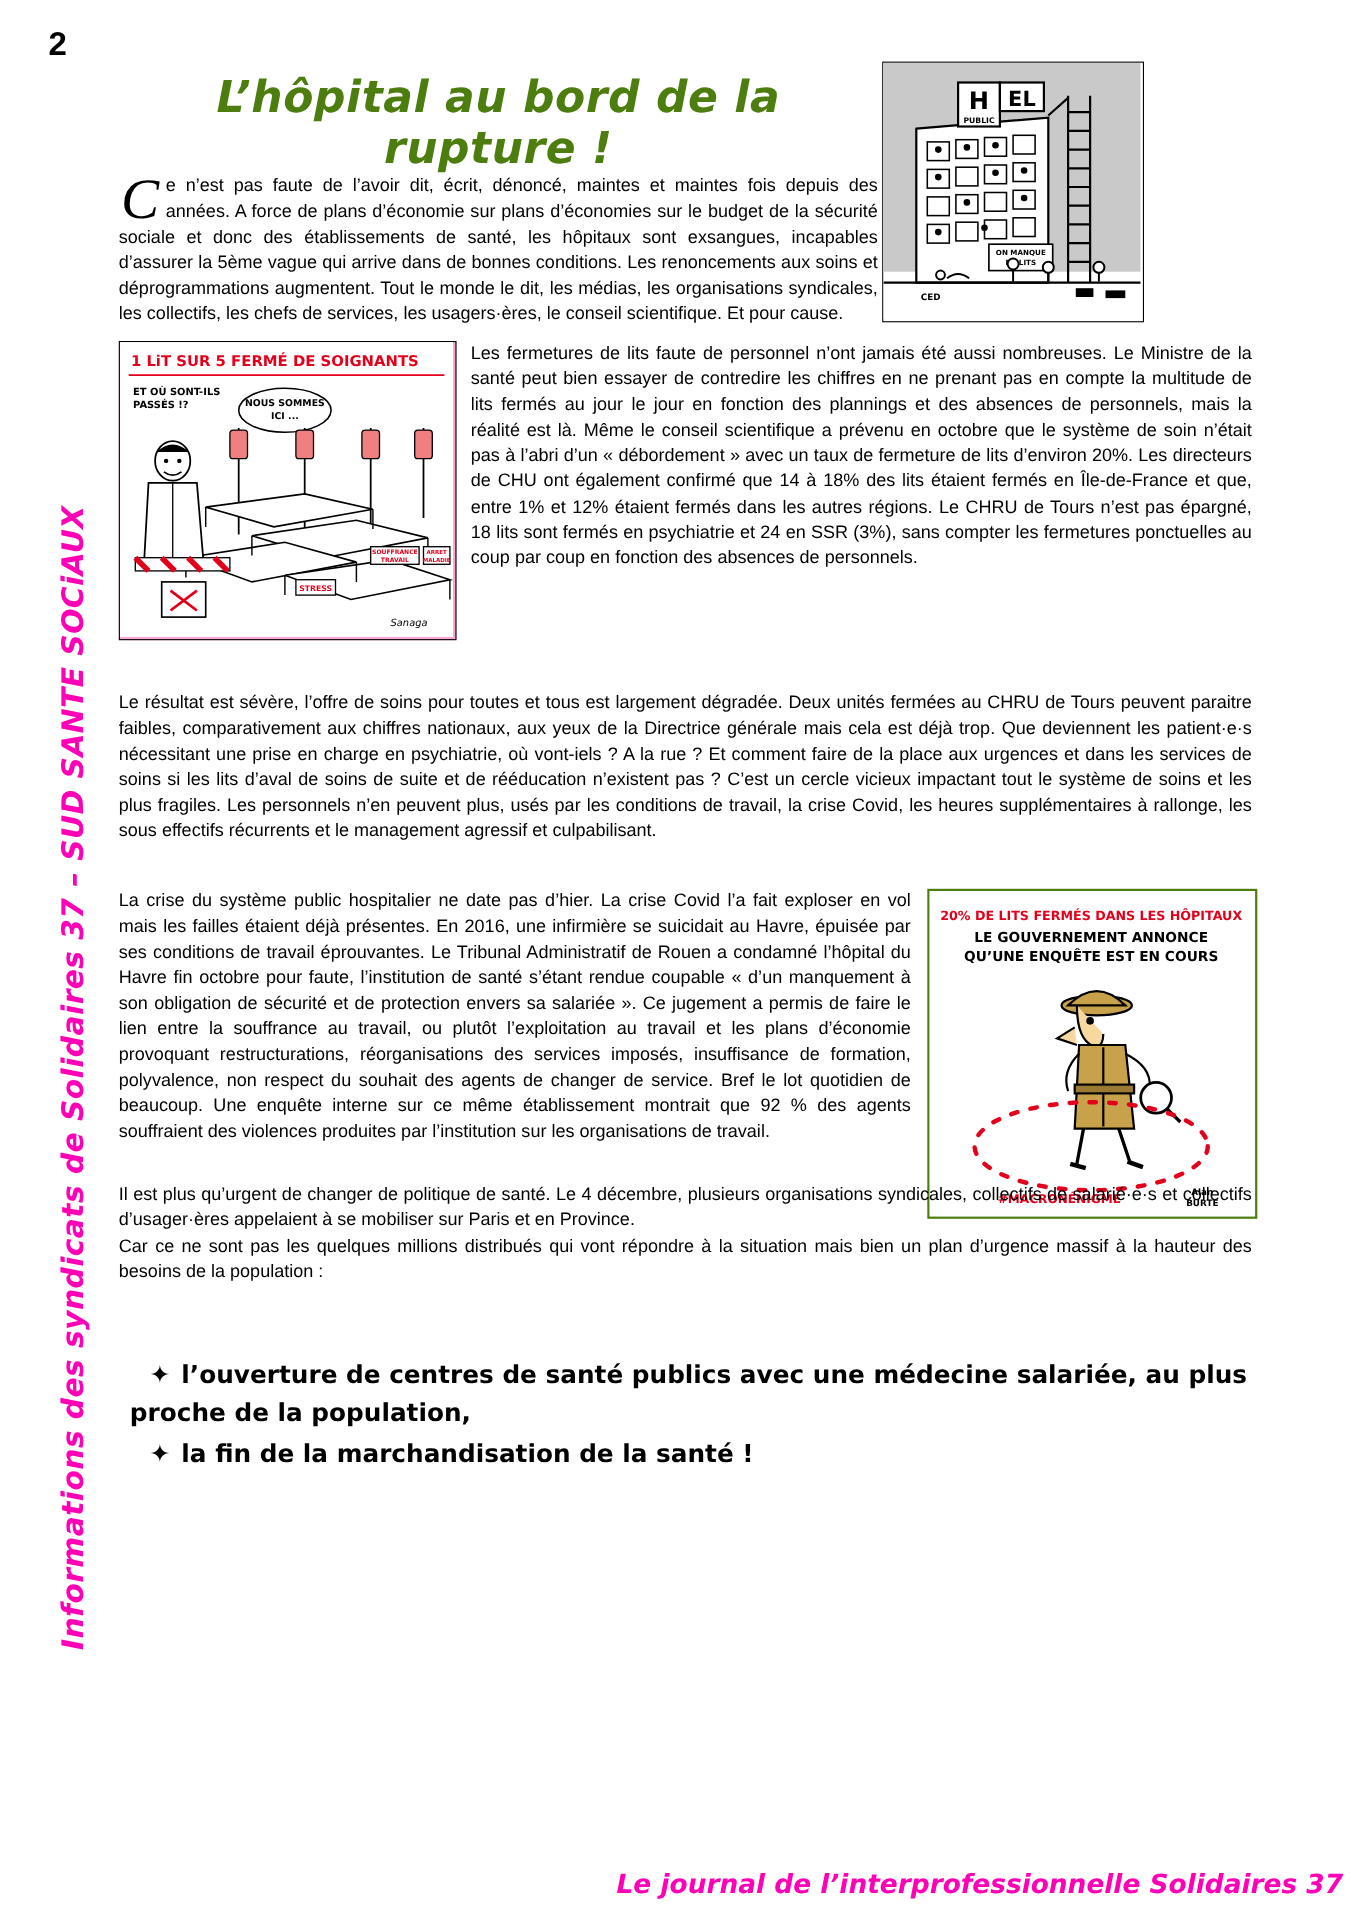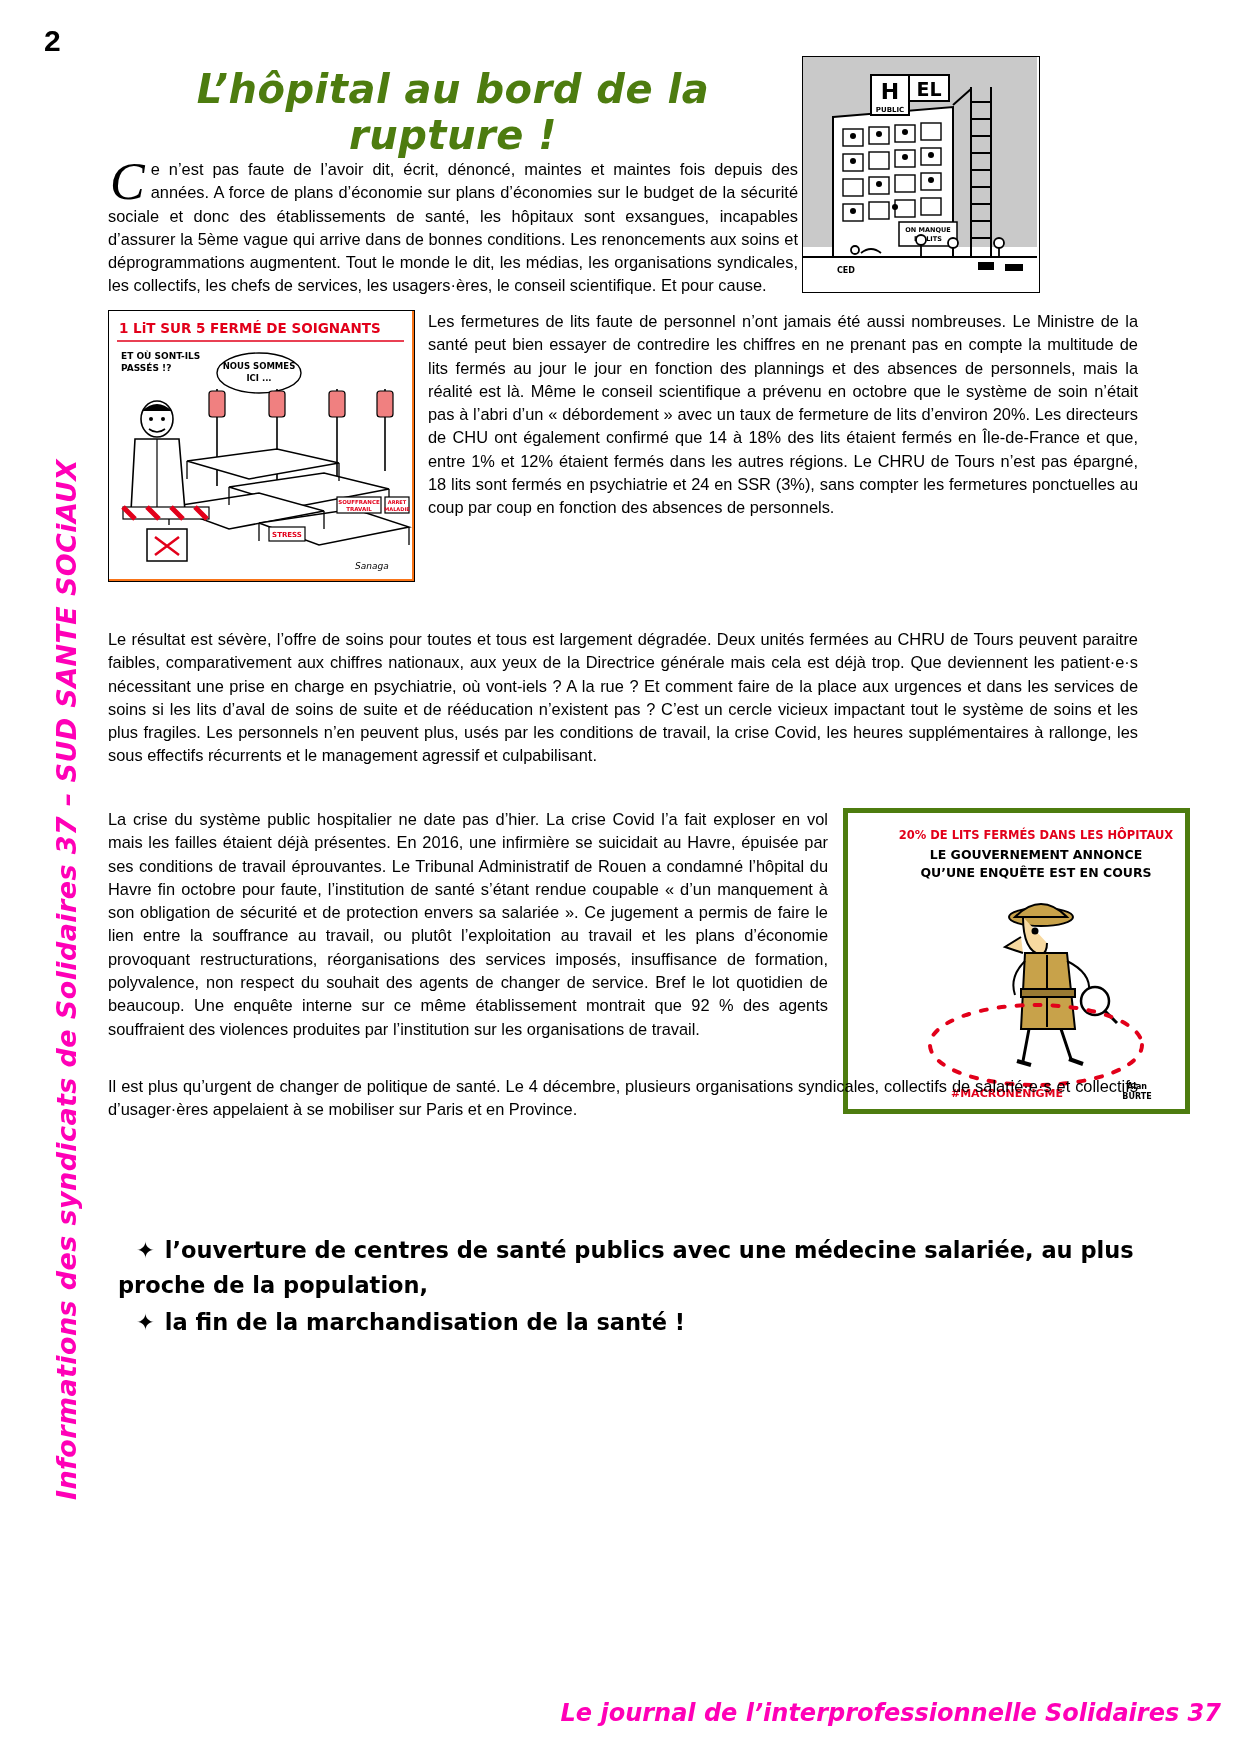--- a/index.html
+++ b/index.html
@@ -111,21 +111,21 @@
 
   
   .cartoon-beds {
     position: absolute;
     left: 0px;
     top: 262px;
     width: 305px;
     height: 270px;
     border: 1px solid #000;
     overflow: hidden;
-    background: #f97316;
+    background: #f9a8d4;
   }
 
   .para-beds {
     position: absolute;
     left: 320px;
     top: 262px;
     width: 710px;
   }
 
   .para-wide-1 {
@@ -135,24 +135,23 @@
     width: 1030px;
   }
 
   
   .cartoon-enquete {
     position: absolute;
     left: 735px;
     top: 760px;
     width: 296px;
     height: 296px;
-    border: 5px solid #4d7c0f;
+    border: 2px solid #4d7c0f;
     background: #fff;
     overflow: hidden;
-    padding-left: 41px;
   }
 
   .para-crise {
     position: absolute;
     left: 0;
     top: 760px;
     width: 720px;
   }
 
   .para-urgent {
@@ -420,20 +419,21 @@
       <text x="118" y="284" font-family="DejaVu Sans, sans-serif" font-size="11" font-weight="bold" fill="#e2001a" text-anchor="middle">#MACRONÉNIGME</text>
       <text x="248" y="276" font-family="DejaVu Sans, sans-serif" font-size="8" font-weight="bold" fill="#000" text-anchor="middle">Alan</text>
       <text x="248" y="286" font-family="DejaVu Sans, sans-serif" font-size="8" font-weight="bold" fill="#000" text-anchor="middle">BURTE</text>
     </svg>
   </div>
 
   <p class="body para-crise">La crise du système public hospitalier ne date pas d’hier. La crise Covid l’a fait exploser en vol mais les failles étaient déjà présentes. En 2016, une infirmière se suicidait au Havre, épuisée par ses conditions de travail éprouvantes. Le Tribunal Administratif  de Rouen a condamné  l’hôpital du Havre  fin octobre pour faute, l’institution de santé s’étant   rendue coupable « d’un manquement à son obligation de sécurité et de protection envers sa salariée ». Ce jugement a permis de faire le lien entre la souffrance au travail, ou plutôt l’exploitation au travail et les plans d’économie provoquant restructurations, réorganisations des services imposés, insuffisance de formation, polyvalence, non respect du souhait des agents de changer de service. Bref le lot quotidien de beaucoup. Une enquête interne sur ce même établissement montrait que 92  % des agents souffraient des violences produites par l’institution sur les organisations de travail.</p>
 
   <div class="para-urgent">
     <p class="body" style="margin-bottom:0;">Il est plus qu’urgent de changer de politique de santé. Le 4 décembre, plusieurs organisations syndicales, collectifs de salarié·e·s et collectifs d’usager·ères appelaient à se mobiliser sur Paris et en Province.</p>
+    <p class="body">Car ce ne sont pas les quelques millions distribués qui vont répondre à la situation mais bien un plan d’urgence massif à la hauteur des besoins de la population :</p>
   </div>
 
   <div class="demands">
     <div class="demand-line">
       <span class="demand-plus">✦</span><span>l’ouverture de centres de santé publics avec une médecine salariée, au plus proche de la population,</span>
     </div>
     <div class="demand-line">
       <span class="demand-plus">✦</span><span>la fin de la marchandisation de la santé !</span>
     </div>
   </div>

